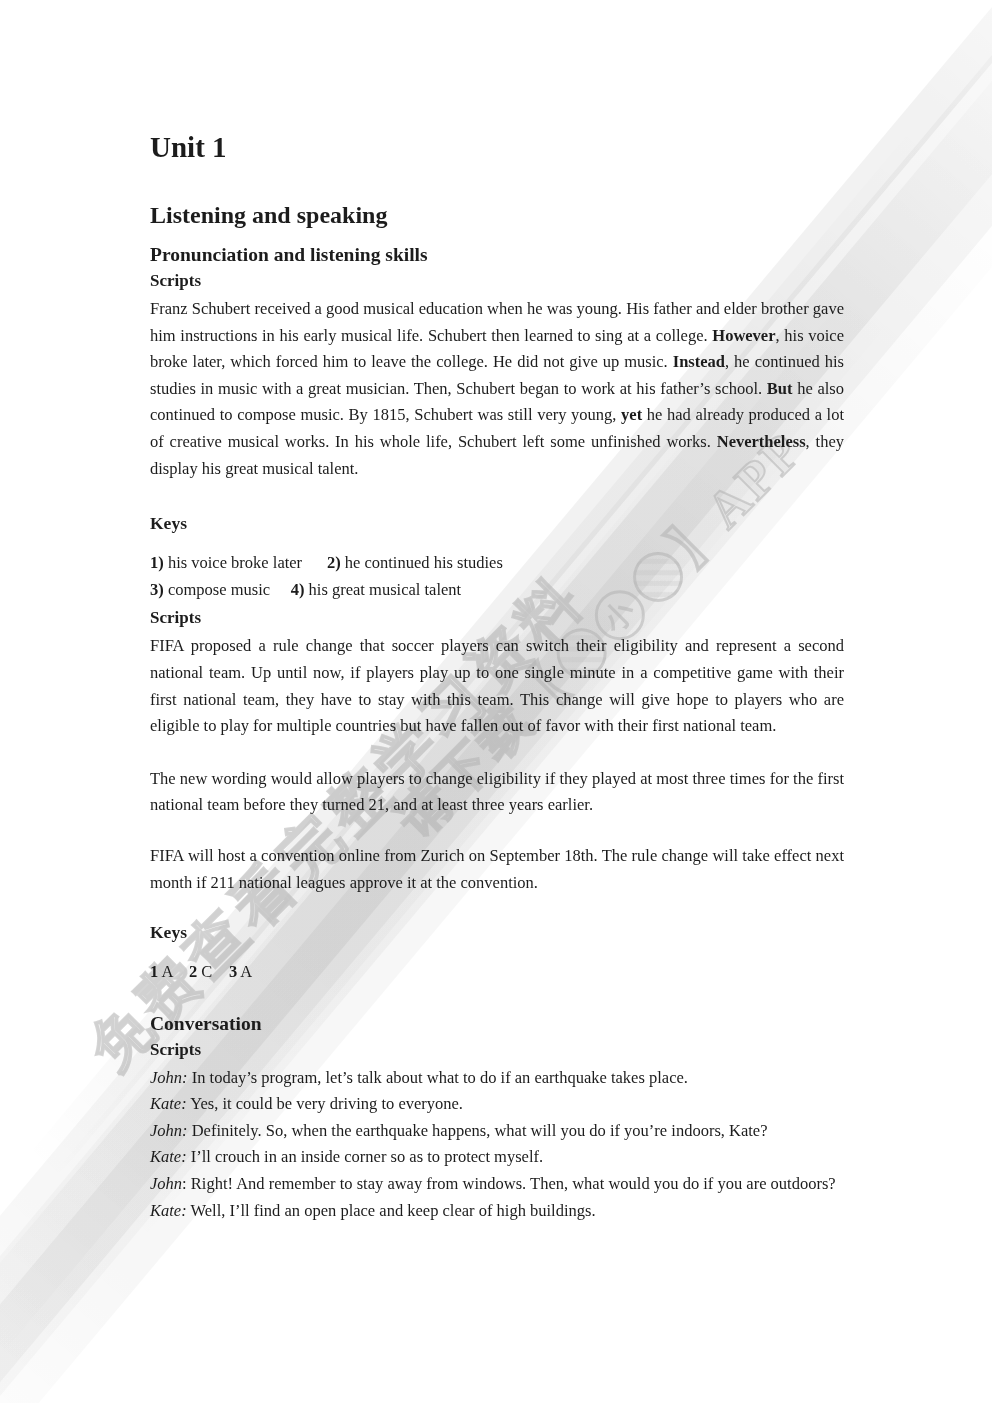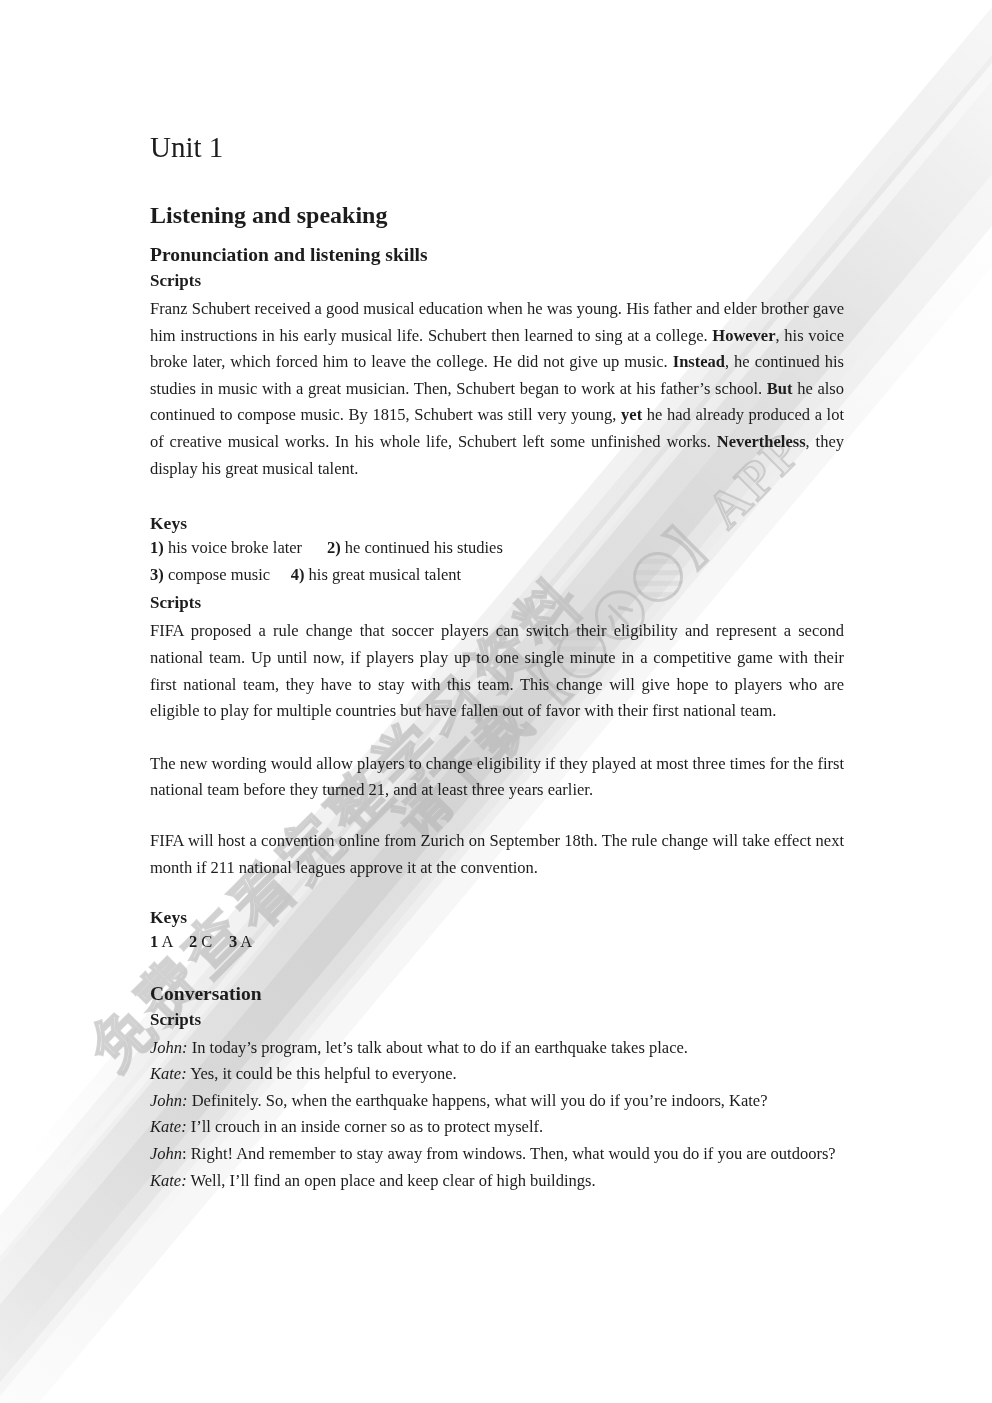--- a/index.html
+++ b/index.html
@@ -64,21 +64,21 @@
   }
   .wm-logo.mid { background: none; }
 
   
   .content {
     position: absolute;
     left: 150px;
     top: 0;
     width: 694px;
   }
-  .h-unit      { font-size: 29px;   font-weight: normal; margin-top: 131px; }
+  .h-unit      { font-size: 29px;   font-weight: bold; margin-top: 131px; }
   .h-main      { font-size: 24px;   font-weight: bold; margin-top: 38px; }
   .h-section   { font-size: 19.5px; font-weight: bold; }
   .h-pron      { margin-top: 15px; }
   .h-news      { margin-top: 21px; }
   .h-conv      { margin-top: 27px; }
   .lbl         { font-size: 17px;   font-weight: bold; margin-top: 5px; }
   .lbl-keys    { font-size: 17.5px; font-weight: bold; }
   .k1          { margin-top: 31px; }
   .k2          { margin-top: 26px; }
   .para {
@@ -86,21 +86,21 @@
     line-height: 26.6px;
     text-align: justify;
     margin-top: 5px;
   }
   .para.follow-1 { margin-top: 26px; }
   .para.follow-2 { margin-top: 24px; }
   .keys-line {
     font-size: 16.5px;
     line-height: 26.6px;
     white-space: pre-wrap;
-    margin-top: 1px;
+    margin-top: 16px;
   }
   .keys-line + .keys-line { margin-top: 0; }
   .dialog { margin-top: 5px; }
   .dialog-line {
     font-size: 16.5px;
     line-height: 26.6px;
     text-align: justify;
     padding-left: 47px;
     text-indent: -47px;
   }
@@ -147,21 +147,21 @@
     <div class="para follow-2">FIFA will host a convention online from Zurich on September 18th. The rule change will take effect next month if 211 national leagues approve it at the convention.</div>
 
     <div class="lbl-keys k2">Keys</div>
     <div class="keys-line"><span class="b">1</span><span> A    </span><span class="b">2</span><span> C    </span><span class="b">3</span><span> A</span></div>
 
     <div class="h-section h-conv">Conversation</div>
     <div class="lbl">Scripts</div>
 
     <div class="dialog">
       <div class="dialog-line"><span class="i">John:</span><span> In today’s program, let’s talk about what to do if an earthquake takes place.</span></div>
-      <div class="dialog-line"><span class="i">Kate:</span><span> Yes, it could be this helpful to everyone.</span></div>
+      <div class="dialog-line"><span class="i">Kate:</span><span> Yes, it could be very driving to everyone.</span></div>
       <div class="dialog-line"><span class="i">John:</span><span> Definitely. So, when the earthquake happens, what will you do if you’re indoors, Kate?</span></div>
       <div class="dialog-line"><span class="i">Kate:</span><span> I’ll crouch in an inside corner so as to protect myself.</span></div>
       <div class="dialog-line"><span class="i">John</span><span>: Right! And remember to stay away from windows. Then, what would you do if you are outdoors?</span></div>
       <div class="dialog-line"><span class="i">Kate:</span><span> Well, I’ll find an open place and keep clear of high buildings.</span></div>
     </div>
 
   </div>
 </div>
 
 </body></html>

